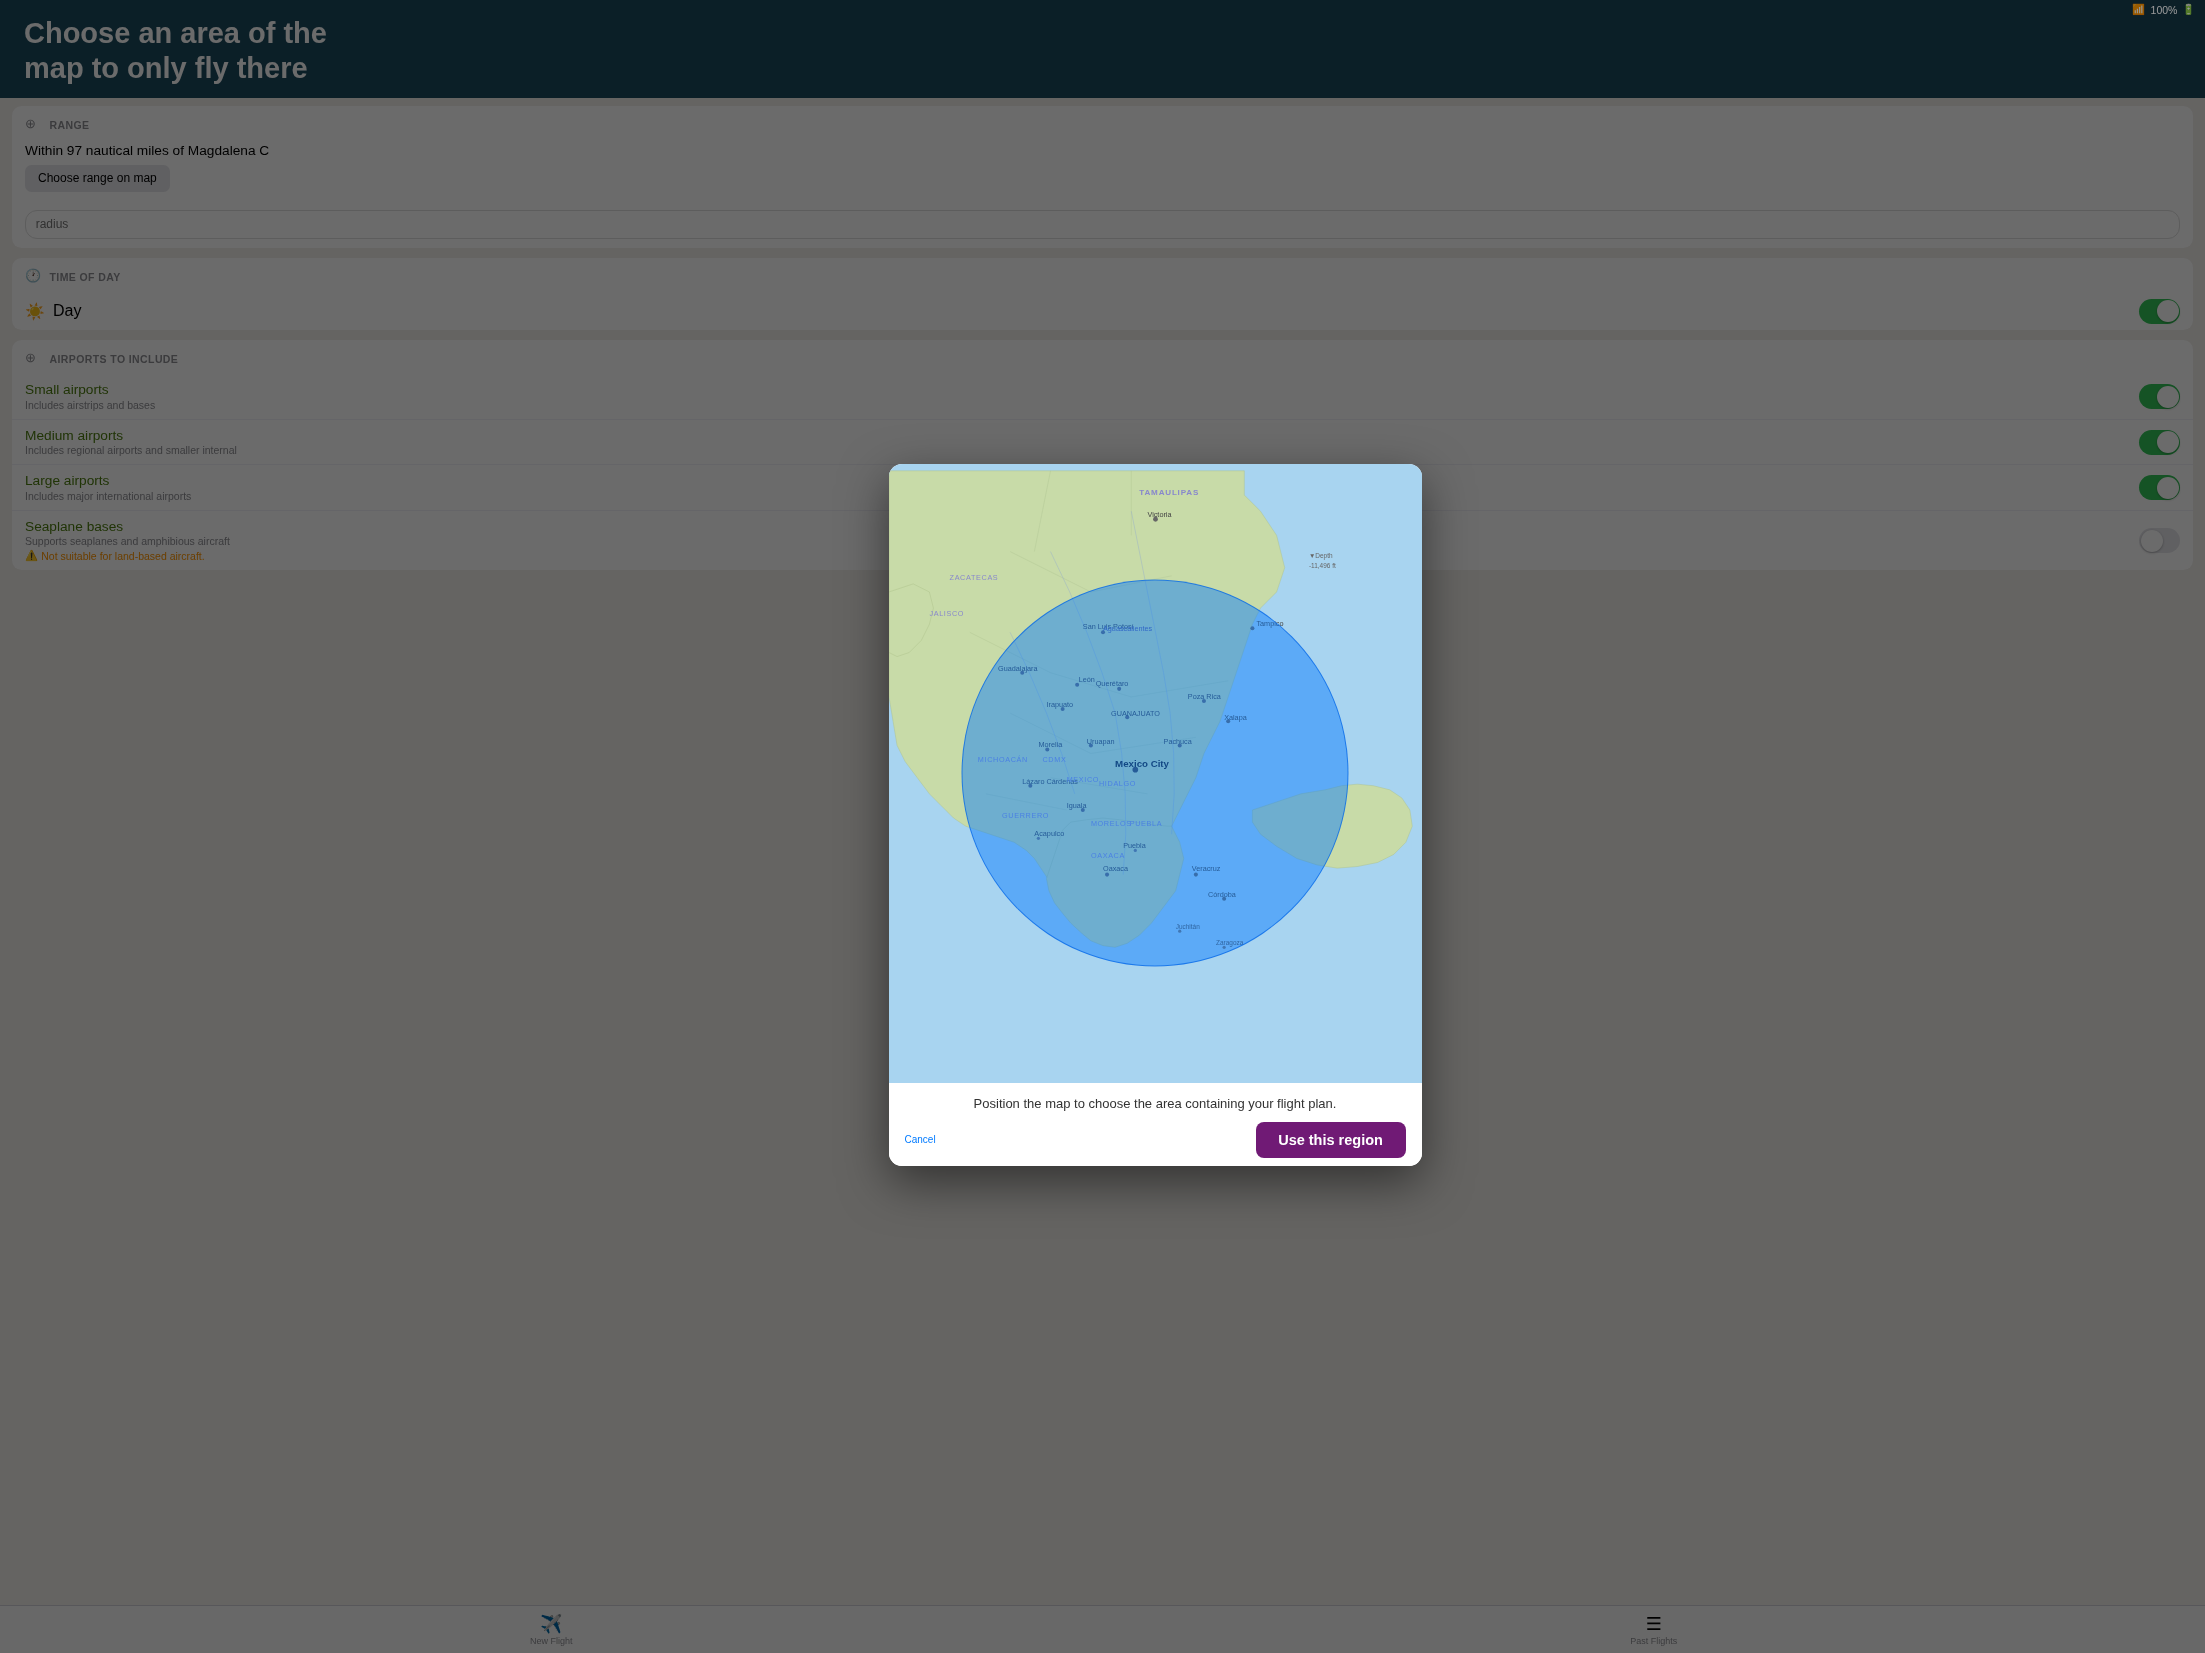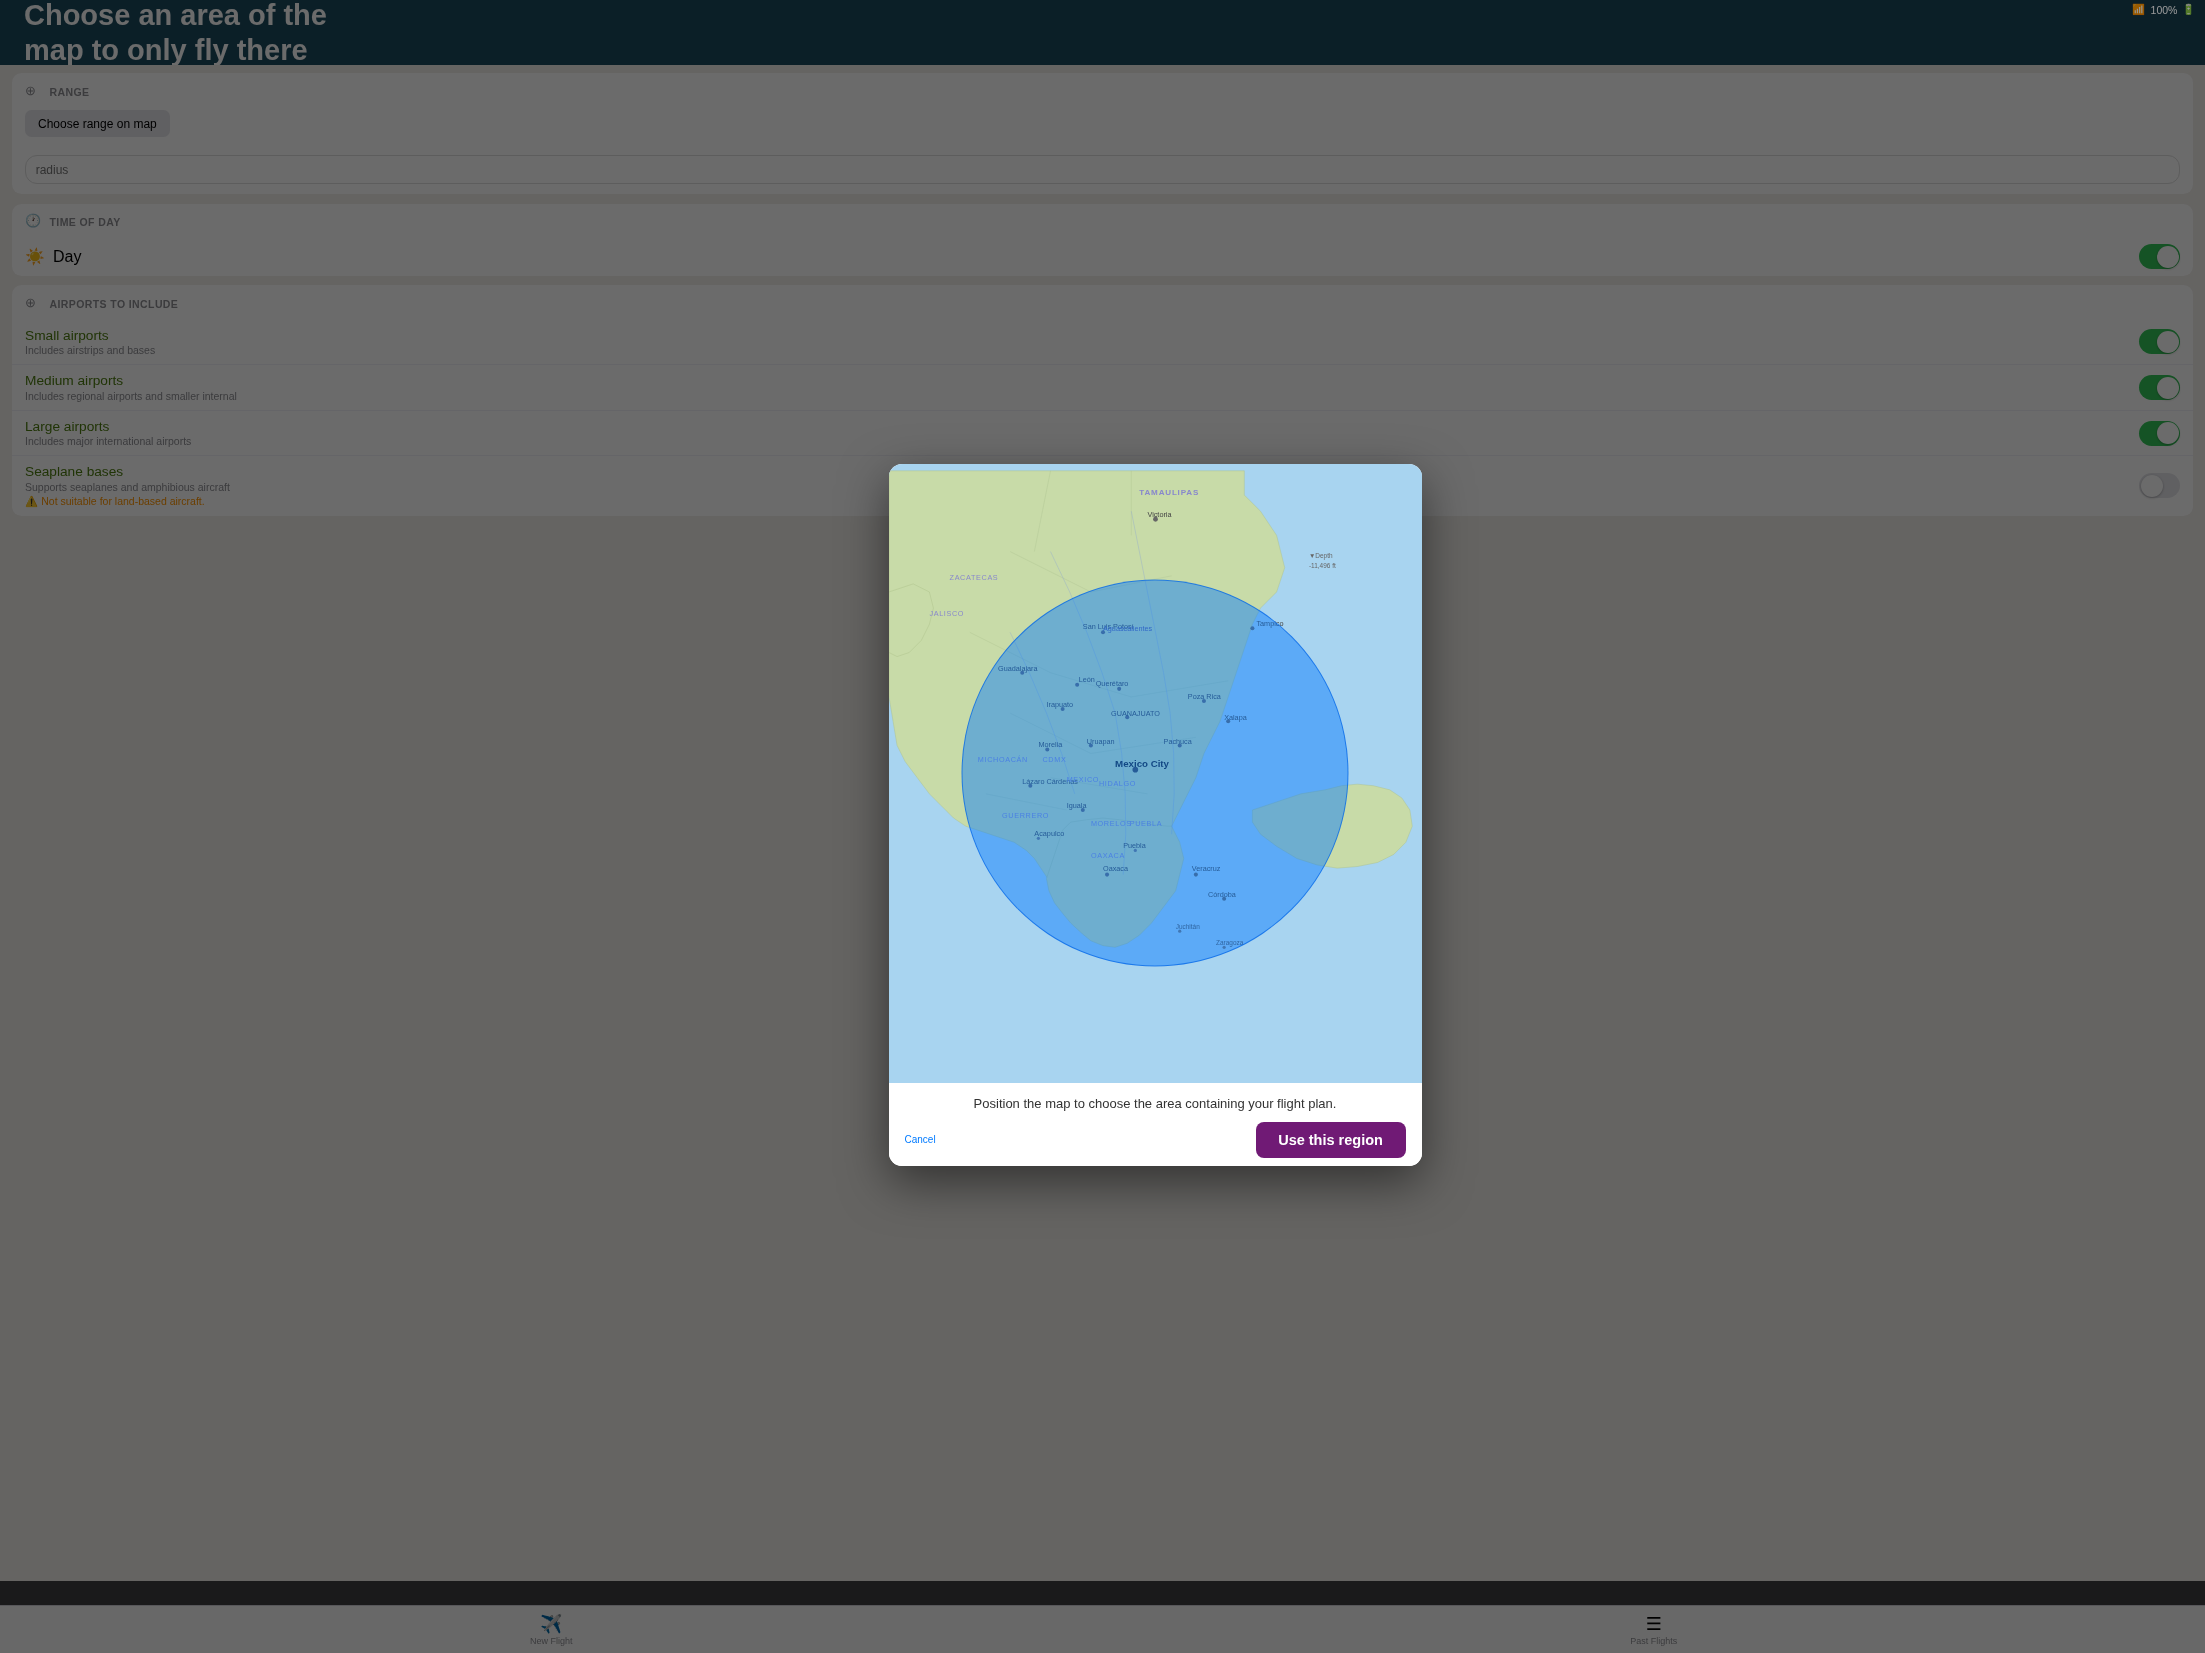--- a/index.html
+++ b/index.html
@@ -17,23 +17,22 @@
       position: absolute;
       top: 0; left: 0;
       width: 100%; height: 100%;
       background: #2c2c2e;
     }
 
     
     .app-header {
       background: #1b4a5e;
       padding: 16px 24px;
-      height: 65px;
-      display: flex;
-      align-items: center;
+      height: 98px;
+      display: flex;
     }
 
     .app-header h1 {
       color: white;
       font-size: 29px;
       font-weight: 700;
       line-height: 1.2;
     }
 
     
@@ -345,20 +344,21 @@
 
   <div class="settings-area dimmed">
     <div class="settings-scroll">
 
       <div class="settings-section">
         <div class="section-header">
           <span class="section-icon">⊕</span>
           <span class="section-label">RANGE</span>
         </div>
         <div class="section-content">
+          <div class="section-value">Within 97 nautical miles of Magdalena C</div>
           <button class="section-button">Choose range on map</button>
         </div>
         <div style="padding: 6.5px 13px 9.7px;">
           <input style="width: 100%; border: 0.8px solid rgb(221, 221, 221); border-radius: 12px; padding: 6.5px 9.7px; font-size: 12px; color: #a16207;" readonly="" placeholder="radius">
         </div>
       </div>
 
       <div class="settings-section">
         <div class="section-header">
           <span class="section-icon">🕐</span>

